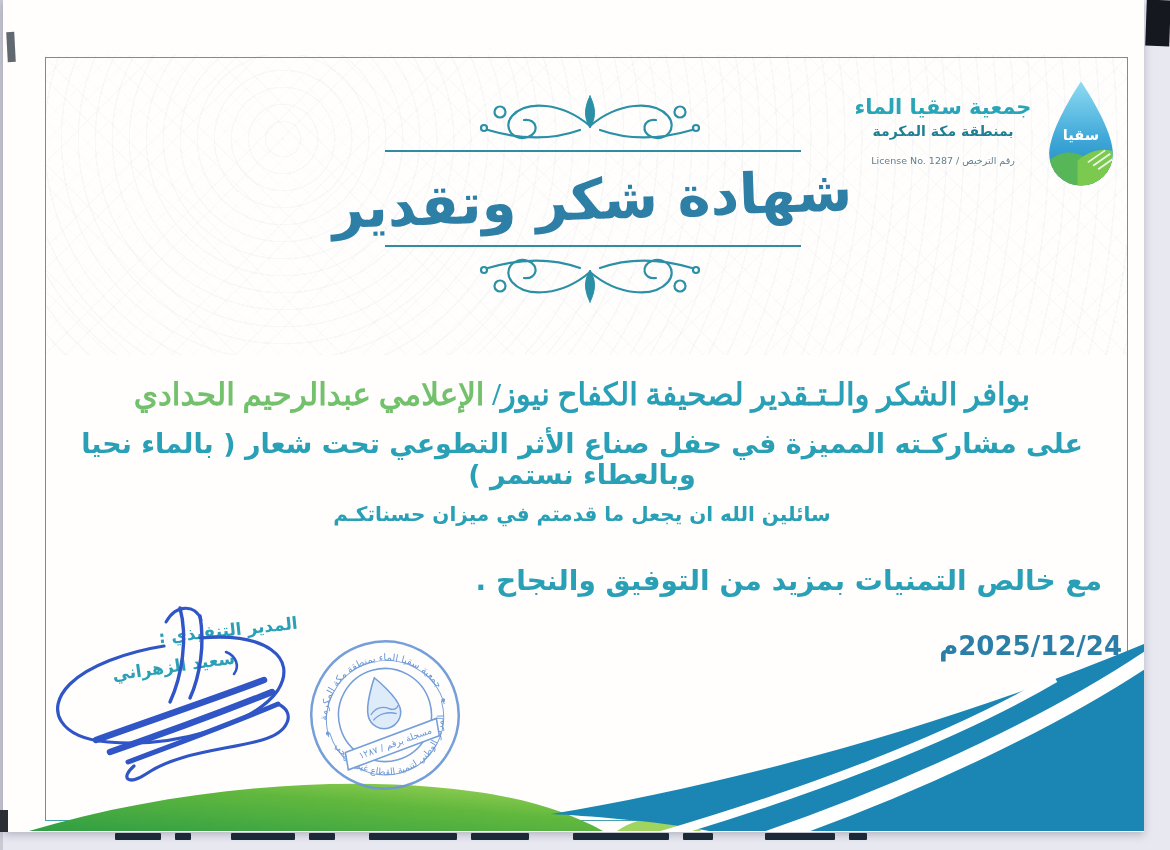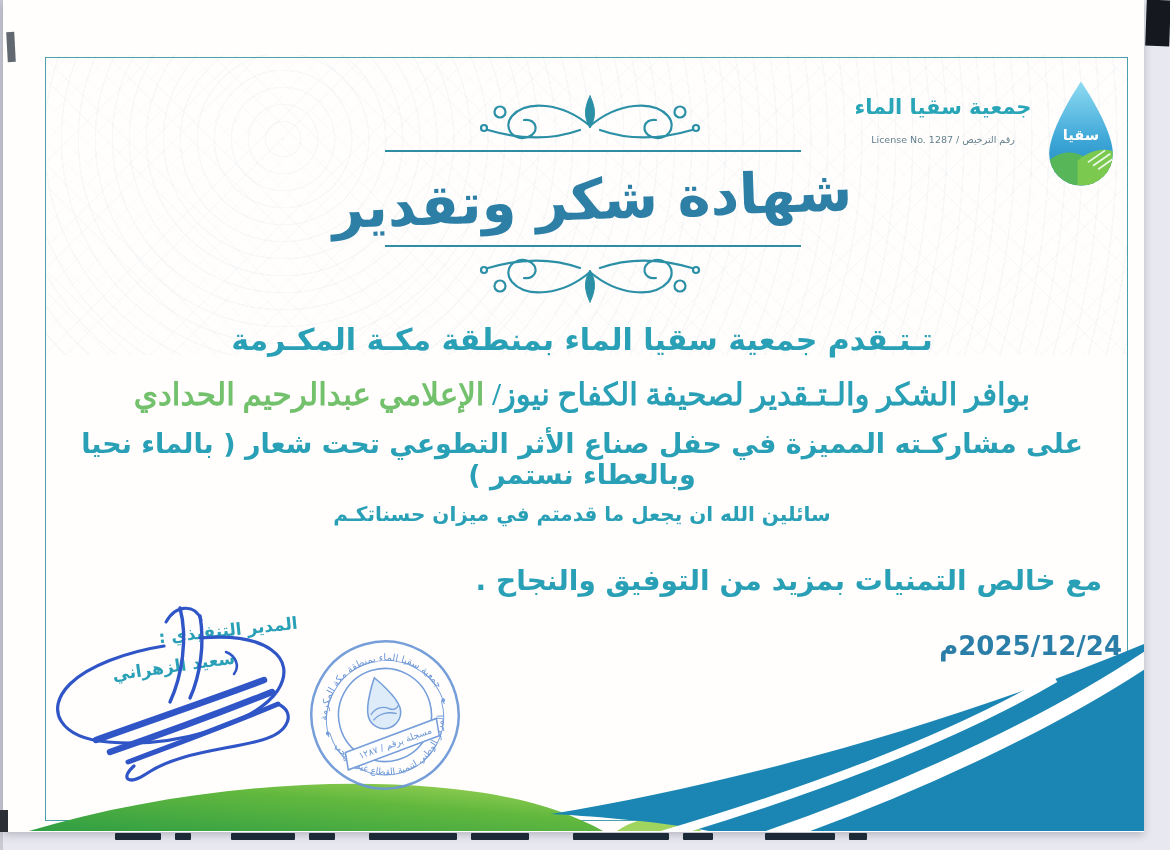--- a/index.html
+++ b/index.html
@@ -92,20 +92,21 @@
         <path d="M160,34 C132,10 96,8 82,24 C72,36 84,50 98,45 C110,41 107,26 94,28"></path>
         <circle cx="70" cy="20" r="5.5"></circle>
         <circle cx="54" cy="36" r="3"></circle>
         <path d="M150,38 C122,48 92,48 58,38"></path>
       </g>
     </g>
   </svg>
 
   <div class="org-block ar">
     <div class="org-name">جمعية سقيا الماء</div>
+    <div class="org-region">بمنطقة مكة المكرمة</div>
     <div class="org-license">رقم الترخيص / License No. 1287</div>
   </div>
   <svg class="drop-logo" viewBox="0 0 100 130">
     <defs>
       <linearGradient id="dg" x1="0" y1="0" x2="0" y2="1">
         <stop offset="0" stop-color="#8fdbf2"></stop>
           <stop offset=".55" stop-color="#3fa8d8"></stop>
           <stop offset="1" stop-color="#1b84bd"></stop>
       </linearGradient>
       <clipPath id="dclip">
@@ -118,21 +119,20 @@
       <path d="M46 96 C62 82 80 80 94 88 L94 126 L46 126 Z" fill="#7cc94f"></path>
       <g stroke="#eaf7e6" stroke-width="2" fill="none">
         <path d="M58 98 L78 84"></path>
           <path d="M64 102 L84 88"></path>
           <path d="M70 106 L90 92"></path>
       </g>
     </g>
     <text x="50" y="72" text-anchor="middle" font-size="17" font-weight="bold" fill="#ffffff">سقيا</text>
   </svg>
 
-  <div class="bodyline ar l1">تـتـقدم جمعية سقيا الماء بمنطقة مكـة المكـرمة</div>
   <div class="bodyline ar l2"><span>بوافر الشكر والـتـقدير لصحيفة الكفاح نيوز/ </span><span class="name-green">الإعلامي عبدالرحيم الحدادي</span></div>
   <div class="bodyline ar l3">على مشاركـته المميزة في حفل صناع الأثر التطوعي تحت شعار ( بالماء نحيا وبالعطاء نستمر )</div>
   <div class="bodyline ar l4">سائلين الله ان يجعل ما قدمتم في ميزان حسناتكـم</div>
   <div class="bodyline ar l5">مع خالص التمنيات بمزيد من التوفيق والنجاح .</div>
 
   <div class="issue ar">
     <div class="dat">2025/12/24م</div>
   </div>
 
   <div class="sig-role ar">المدير التنفيذي :</div>

